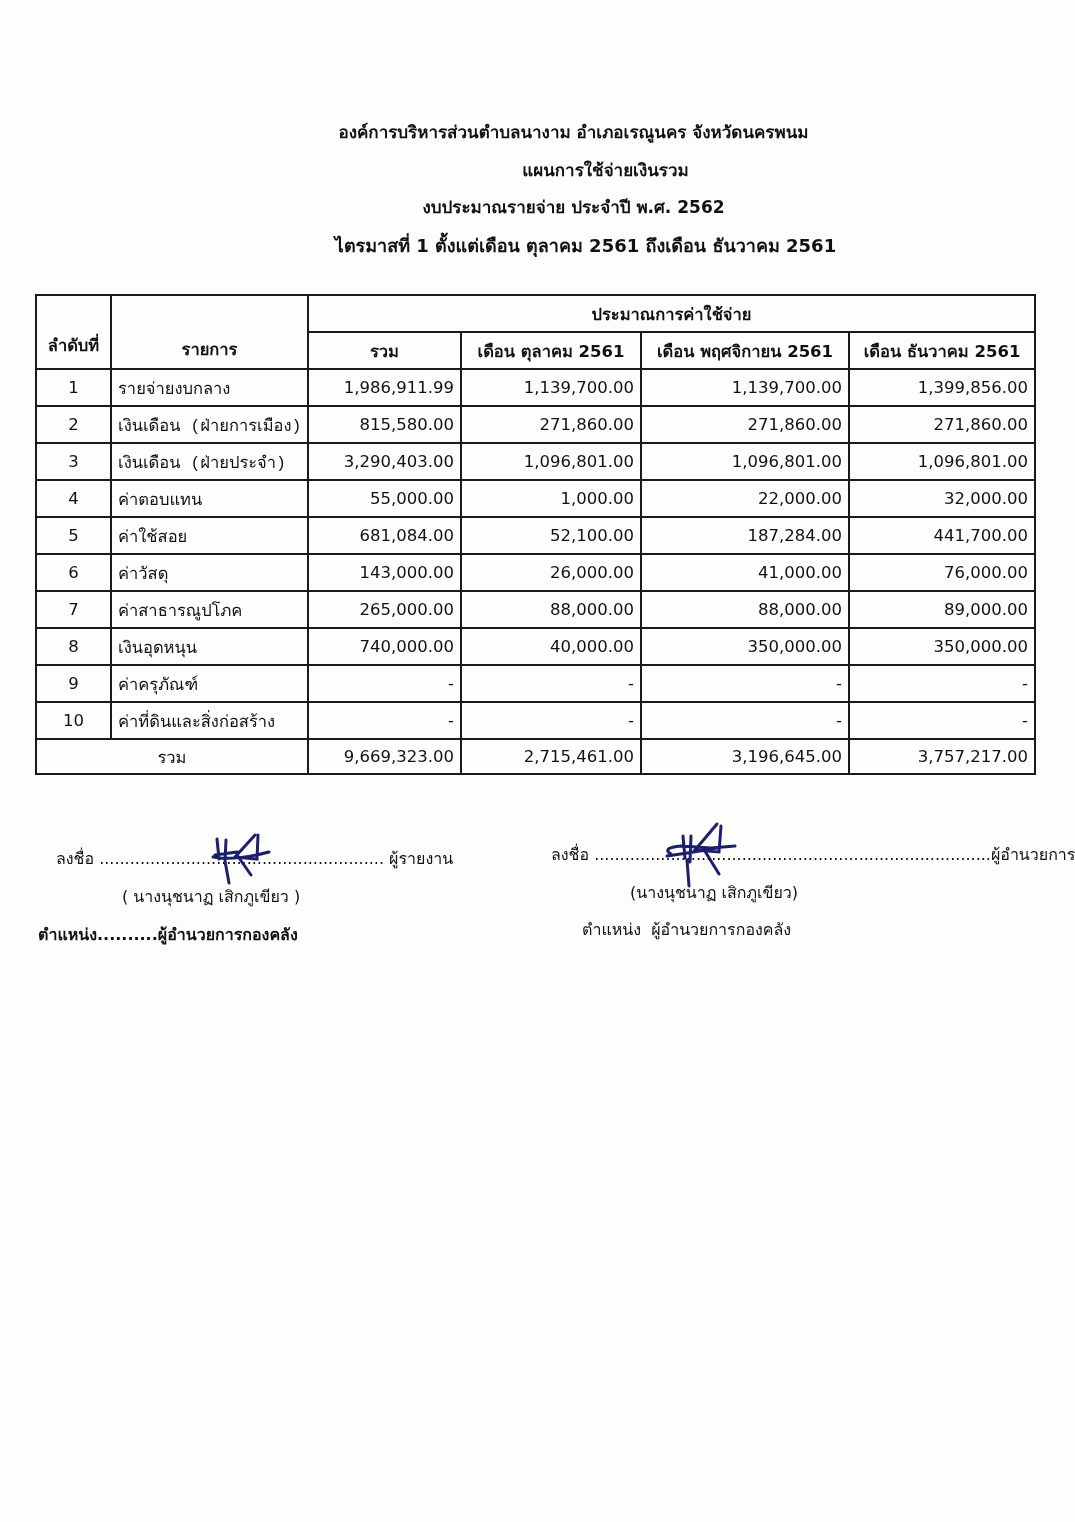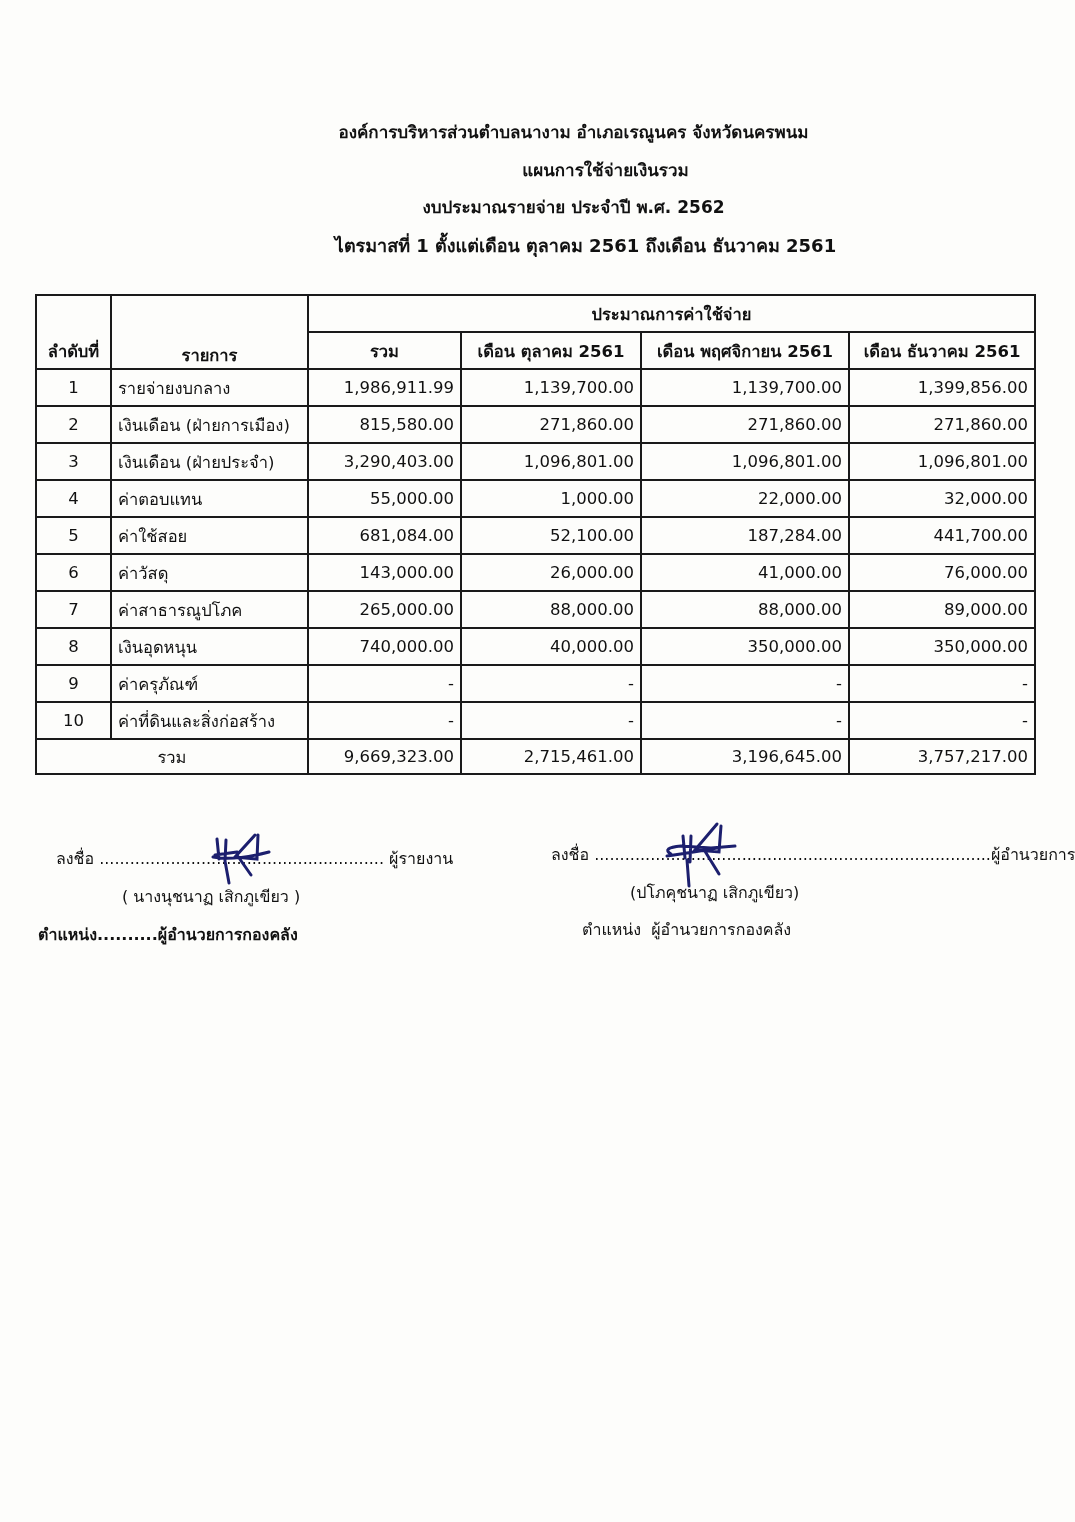--- a/index.html
+++ b/index.html
@@ -28,21 +28,21 @@
       border: 2px solid #1a1a1a;
       padding: 0 6px;
       height: 35px;
       white-space: nowrap;
       overflow: hidden;
     }
     table.budget th { font-weight: bold; text-align: center; }
     th.group { height: 38px; }
     th.sub { height: 34px; }
     td.seq { text-align: center; }
-    td.item { text-align: left; padding-left: 3px; }
+    td.item { text-align: left; padding-left: 3px; font-family: Liberation Mono, monospace; }
     td.num { text-align: right; }
     td.total-label { text-align: center; font-weight: normal; }
     tr.total td { height: 33px; }
 
     .sig { position: absolute; font-size: 16px; white-space: nowrap; }
     .dots { letter-spacing: 0px; }
     .signature-mark { position: absolute; }
   </style>
 </head>
 <body>
@@ -56,22 +56,22 @@
   <colgroup>
     <col style="width:75px">
     <col style="width:197px">
     <col style="width:153px">
     <col style="width:180px">
     <col style="width:208px">
     <col style="width:186px">
   </colgroup>
   <thead>
     <tr>
-      <th rowspan="2" class="group" style="vertical-align:bottom;padding-bottom:4px;">ลำดับที่</th>
-      <th rowspan="2" class="group" style="vertical-align:bottom;">รายการ</th>
+      <th rowspan="2" class="group" style="vertical-align:bottom;padding-bottom:10px;">ลำดับที่</th>
+      <th rowspan="2" class="group" style="vertical-align:bottom;padding-bottom:6px;">รายการ</th>
       <th colspan="4" class="group">ประมาณการค่าใช้จ่าย</th>
     </tr>
     <tr>
       <th class="sub">รวม</th>
       <th class="sub">เดือน ตุลาคม 2561</th>
       <th class="sub">เดือน พฤศจิกายน 2561</th>
       <th class="sub">เดือน ธันวาคม 2561</th>
     </tr>
   </thead>
   <tbody id="rows">
@@ -184,16 +184,16 @@
 
 <div class="sig" style="left:551px; top:842px;">
   <span>ลงชื่อ</span>
   <span class="dots">..............................................................................</span><span>ผู้อำนวยการกองคลัง</span>
 </div>
 <svg class="signature-mark" style="left:655px; top:818px;" width="110" height="80" viewBox="0 0 110 80">
   <g fill="none" stroke="#1c1f6e" stroke-width="3" stroke-linecap="round">
     <path d="M28 18 L30 40 M36 18 L35 44 M16 36 Q6 30 26 28 L56 30 L80 28 M12 38 Q40 34 62 30 M62 6 L40 32 L64 34 L66 8 M48 30 L64 56 M32 42 L34 68"></path>
   </g>
 </svg>
-<div class="sig" style="left:630px; top:880px;">(ปโภคุชนาฏ  เสิกภูเขียว)</div>
+<div class="sig" style="left:630px; top:880px;">(นางนุชนาฏ  เสิกภูเขียว)</div>
 <div class="sig" style="left:582px; top:917px;text-align:right;">
   <span>ตำแหน่ง</span>&nbsp;&nbsp;<span>ผู้อำนวยการกองคลัง</span>
 </div>
 
 </body></html>

